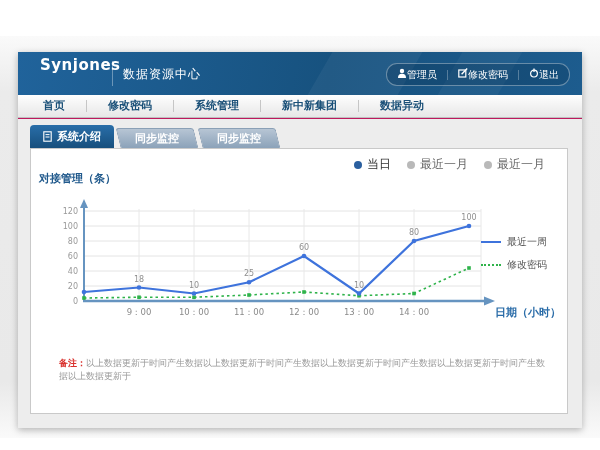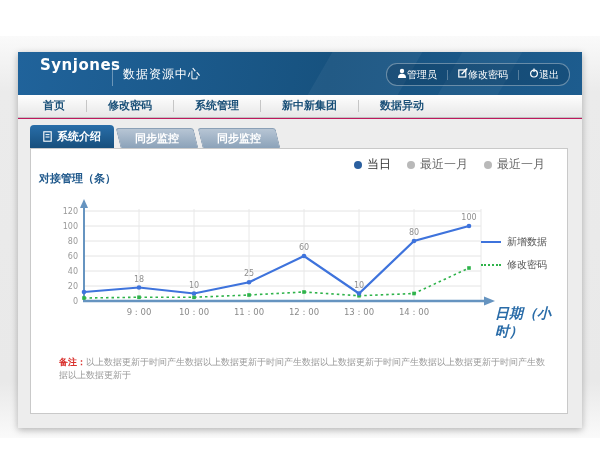--- a/index.html
+++ b/index.html
@@ -42,27 +42,27 @@
   .panel{position:absolute;left:12px;top:29px;width:538px;height:266px;background:#fff;
     border:1px solid #c9c9c9;box-sizing:border-box;}
   .radios{position:absolute;top:7px;right:22px;display:flex;gap:16px;align-items:center;}
   .radio{display:flex;gap:5px;align-items:center;font-size:12px;color:#666;cursor:pointer;}
   .radio .dot{width:8px;height:8px;border-radius:50%;background:#b9b9b9;}
   .radio.sel .dot{background:#2a5f9f;}
   .radio.sel{color:#333;}
   .ylabel{position:absolute;left:8px;top:22px;font-size:11px;font-weight:bold;color:#20598c;}
   #chart-svg{position:absolute;left:18px;top:46px;width:520px;height:135px;}
   #chart-svg text{font-family:"DejaVu Sans","Liberation Sans",sans-serif;}
-  .xlabel{position:absolute;left:464px;top:156px;font-size:14px;font-weight:bold;color:#2a6ca8;font-style:italic;}
+  .xlabel{position:absolute;left:464px;top:156px;font-size:11px;font-weight:bold;color:#2a6ca8;}
   .legend{position:absolute;right:20px;top:86px;display:flex;flex-direction:column;gap:9px;}
   .lg-item{display:flex;align-items:center;gap:6px;font-size:10px;color:#555;cursor:pointer;}
   .lg-line{width:20px;}
   .lg-line.solid{height:2px;background:#3e73dc;}
   .lg-line.dotted{height:0;border-top:2px dotted #2fb34b;}
-  .note{position:absolute;left:28px;top:208px;right:14px;font-size:9px;color:#999;line-height:13px;font-family:Liberation Mono, monospace;}
+  .note{position:absolute;left:28px;top:208px;right:14px;font-size:9px;color:#999;line-height:13px;}
   .note-red{color:#d9302c;font-weight:bold;}
 </style>
 </head>
 <body>
 
 <div class="backdrop"></div>
 
 <div class="page">
 
   <div class="hd">
@@ -202,21 +202,21 @@
           <text x="365" y="40" text-anchor="middle" font-size="8" fill="#8f8f8f">80</text>
           <circle cx="420" cy="31" r="2.3" fill="#3e73dc"></circle>
           <text x="420" y="25" text-anchor="middle" font-size="8" fill="#8f8f8f">100</text>
         </svg>
 
       <div class="xlabel">日期（小时）</div>
 
       <div class="legend">
         <div class="lg-item">
           <span class="lg-line solid" style="background: rgb(62, 115, 220);"></span>
-          <span>新增数据</span>
+          <span>最近一周</span>
         </div>
         <div class="lg-item">
           <span class="lg-line dotted" style="border-top-color: rgb(47, 179, 75);"></span>
           <span>修改密码</span>
         </div>
       </div>
 
       <div class="note">
         <span class="note-red">备注：</span><span>以上数据更新于时间产生数据以上数据更新于时间产生数据以上数据更新于时间产生数据以上数据更新于时间产生数据以上数据更新于</span>
       </div>

